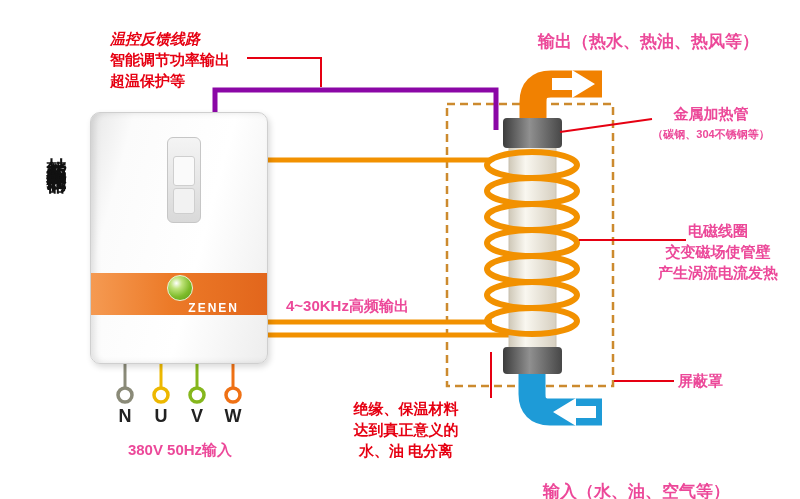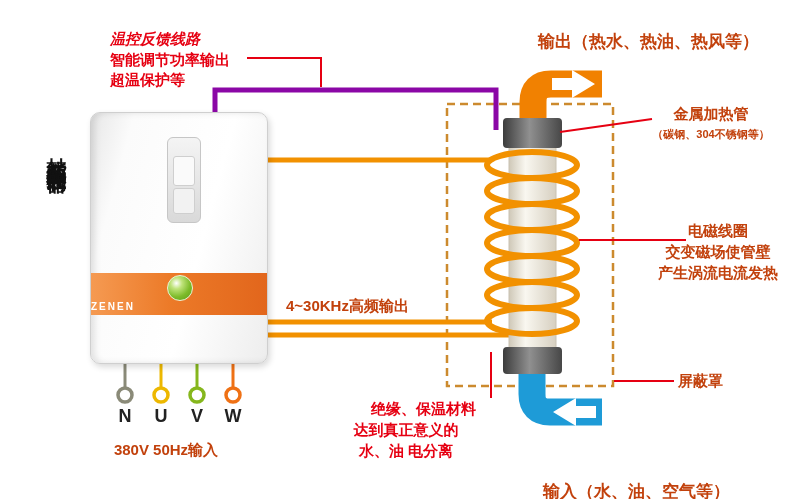--- a/index.html
+++ b/index.html
@@ -3,21 +3,21 @@
 <meta charset="utf-8">
 <style>
   html,body{margin:0;padding:0;background:#fff;}
   .stage{
     position:relative;width:800px;height:499px;background:#ffffff;
     font-family:"Liberation Sans","DejaVu Sans",sans-serif;overflow:hidden;
   }
   .layer{position:absolute;left:0;top:0;}
   .txt{position:absolute;white-space:nowrap;}
   .red{color:#e60012;font-weight:bold;}
-  .blk{color:#c2410c;font-weight:bold;}
+  .blk{color:#ec4899;font-weight:bold;}
   .vtitle{
     position:absolute;left:44px;top:142px;
     writing-mode:vertical-rl;text-orientation:upright;
     font-size:20px;font-weight:bold;color:#111;letter-spacing:2px;
   }
   
   .controller{
     position:absolute;left:90px;top:112px;width:176px;height:250px;
     background:linear-gradient(105deg,#e7e7e7 0%,#fbfbfb 18%,#ffffff 60%,#ededed 100%);
     border:1px solid #cfcfcf;border-radius:10px;
@@ -33,22 +33,22 @@
   .band{
     position:absolute;left:0;top:160px;width:176px;height:42px;
     background:linear-gradient(90deg,#f59a52,#ec7a28 45%,#e2661c);
   }
   .logo{
     position:absolute;left:76px;top:2px;width:24px;height:24px;border-radius:50%;
     background:radial-gradient(circle at 35% 30%, #ffffff 0%, #bfe37a 25%, #7dbb2a 60%, #5a9a16 100%);
     border:1px solid #e9f5d6;
   }
   .brand{
-    position:absolute;left:0;top:28px;width:148px;text-align:left;
-    color:#ffffff;font-size:10px;letter-spacing:2px;font-weight:bold;
+    position:absolute;left:0;top:28px;width:148px;text-align:right;
+    color:#ffffff;font-size:12px;letter-spacing:2px;font-weight:bold;
   }
   .terms{position:absolute;left:0;top:406px;width:800px;height:30px;}
   .tletter{position:absolute;transform:translateX(-50%);font-size:18px;font-weight:bold;color:#222;}
 </style>
 </head>
 <body>
 
 <div class="stage">
 
   <svg class="layer" width="800" height="499" viewBox="0 0 800 499">
@@ -126,46 +126,46 @@
     </div>
   </div>
 
   <div class="terms">
     <span class="tletter" style="left:125px;">N</span>
     <span class="tletter" style="left:161px;">U</span>
     <span class="tletter" style="left:197px;">V</span>
     <span class="tletter" style="left:233px;">W</span>
   </div>
 
-  <div class="txt blk" style="left:78px;top:441px;width:176px;text-align:center;font-size:15px;">380V 50Hz输入</div>
+  <div class="txt blk" style="left:92px;top:441px;width:176px;text-align:center;font-size:15px;">380V 50Hz输入</div>
 
   <div class="txt red" style="left:110px;top:28px;font-size:15px;line-height:21px;">
     <span style="display:block;font-style:italic;">温控反馈线路</span>
     <span style="display:block;">智能调节功率输出</span>
-    <span style="display:block;font-family:Liberation Serif, serif;">超温保护等</span>
+    <span style="display:block;">超温保护等</span>
   </div>
 
   <div class="txt blk" style="left:538px;top:30px;font-size:17px;">输出（热水、热油、热风等）</div>
 
   <div class="txt blk" style="left:625px;top:104px;width:172px;text-align:center;line-height:20px;">
     <span style="display:block;font-size:15px;">金属加热管</span>
     <span style="display:block;font-size:11px;">（碳钢、304不锈钢等）</span>
   </div>
 
   <div class="txt blk" style="left:638px;top:220px;width:160px;text-align:center;font-size:15px;line-height:21px;">
     <span style="display:block;">电磁线圈</span>
     <span style="display:block;">交变磁场使管壁</span>
     <span style="display:block;">产生涡流电流发热</span>
   </div>
 
   <div class="txt blk" style="left:678px;top:372px;font-size:15px;">屏蔽罩</div>
 
   <div class="txt blk" style="left:286px;top:297px;font-size:15px;">4~30KHz高频输出</div>
 
   <div class="txt red" style="left:336px;top:398px;width:140px;text-align:center;font-size:15px;line-height:21px;">
-    <span style="display:block;text-align:right;">绝缘、保温材料</span>
+    <span style="display:block;">绝缘、保温材料</span>
     <span style="display:block;">达到真正意义的</span>
     <span style="display:block;">水、油 电分离</span>
   </div>
 
   <div class="txt blk" style="left:543px;top:440px;font-size:17px;margin-top:40px;">输入（水、油、空气等）</div>
 
 </div>
 
 </body></html>

